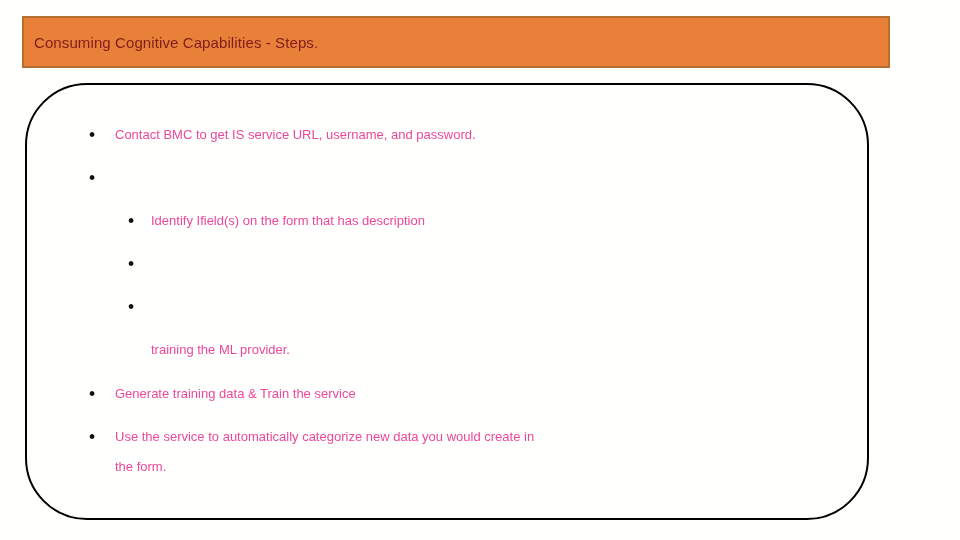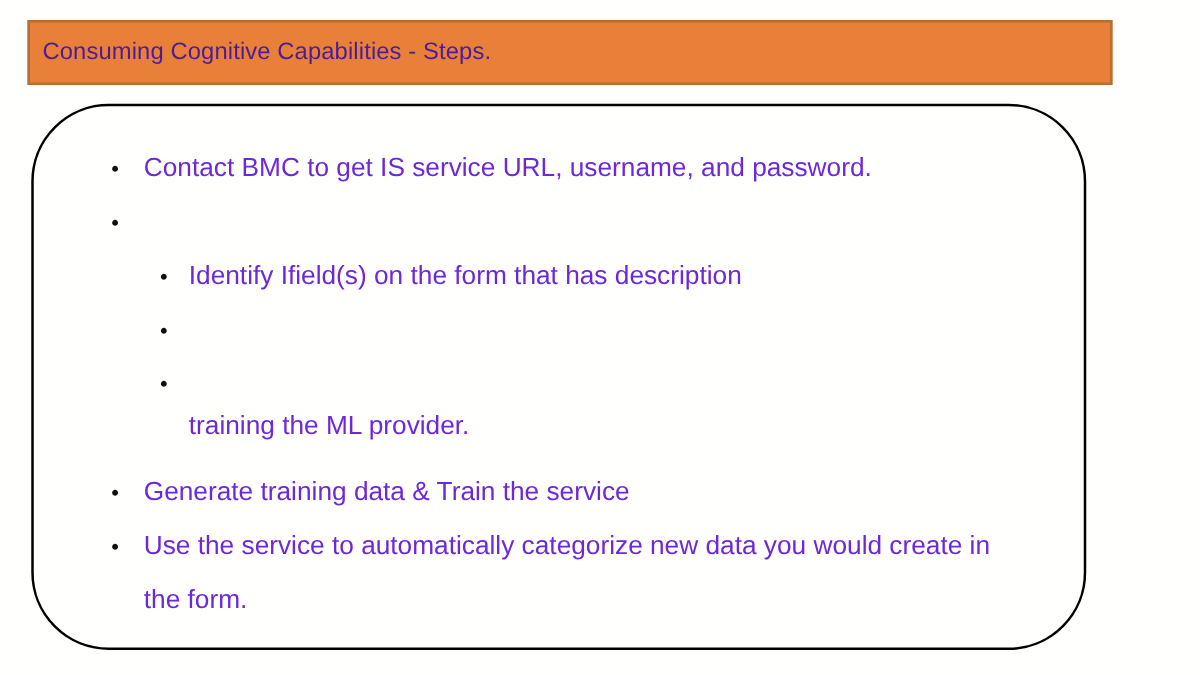--- a/index.html
+++ b/index.html
@@ -32,23 +32,23 @@
     top: 16px;
     width: 868px;
     height: 52px;
     background: #e8803a;
     border: 2px solid #b5702f;
     box-sizing: border-box;
     display: flex;
     align-items: center;
   }
   #title-text {
-    color: #4c1d95;
+    color: #7f1d1d;
     font-family: "Liberation Sans", sans-serif;
-    font-size: 19px;
+    font-size: 15px;
     font-weight: 400;
     letter-spacing: 0.1px;
     padding-left: 10px;
     white-space: nowrap;
   }
 
   
   #body-shape {
     position: absolute;
     left: 25px;
@@ -66,22 +66,22 @@
     position: absolute;
     left: 0;
     top: 0;
     width: 960px;
     height: 540px;
     pointer-events: none;
   }
   .line {
     position: absolute;
     font-family: "Liberation Sans", sans-serif;
-    font-size: 21px;
-    color: #6d28d9;
+    font-size: 13px;
+    color: #ec4899;
     white-space: nowrap;
     line-height: 22px;
     pointer-events: auto;
   }
   .bullet-mark {
     position: absolute;
     font-family: "Liberation Sans", sans-serif;
     color: #111111;
     font-size: 17.5px;
     line-height: 22px;
@@ -131,29 +131,29 @@
       <div class="row lvl2" style="top: 210px;">
         <span class="bullet-mark">•</span>
         <span class="line line-text">Identify Ifield(s) on the form that has description</span>
       </div>
       <div class="row lvl2" style="top: 253px;">
         <span class="bullet-mark">•</span>
       </div>
       <div class="row lvl2" style="top: 296px;">
         <span class="bullet-mark">•</span>
       </div>
-      <div class="row wrap2" style="top: 330px; text-align: center;">
+      <div class="row wrap2" style="top: 339px; text-align: center;">
         <span class="line line-text">training the ML provider.</span>
       </div>
       <div class="row lvl1" style="top: 383px;">
         <span class="bullet-mark">•</span>
         <span class="line line-text">Generate training data &amp; Train the service</span>
       </div>
       <div class="row lvl1" style="top: 426px;">
         <span class="bullet-mark">•</span>
         <span class="line line-text">Use the service to automatically categorize new data you would create in</span>
       </div>
-      <div class="row wrap1" style="top: 469px;">
+      <div class="row wrap1" style="top: 456px;">
         <span class="line line-text">the form.</span>
       </div>
     </div>
 
 </div>
 
 </body></html>

